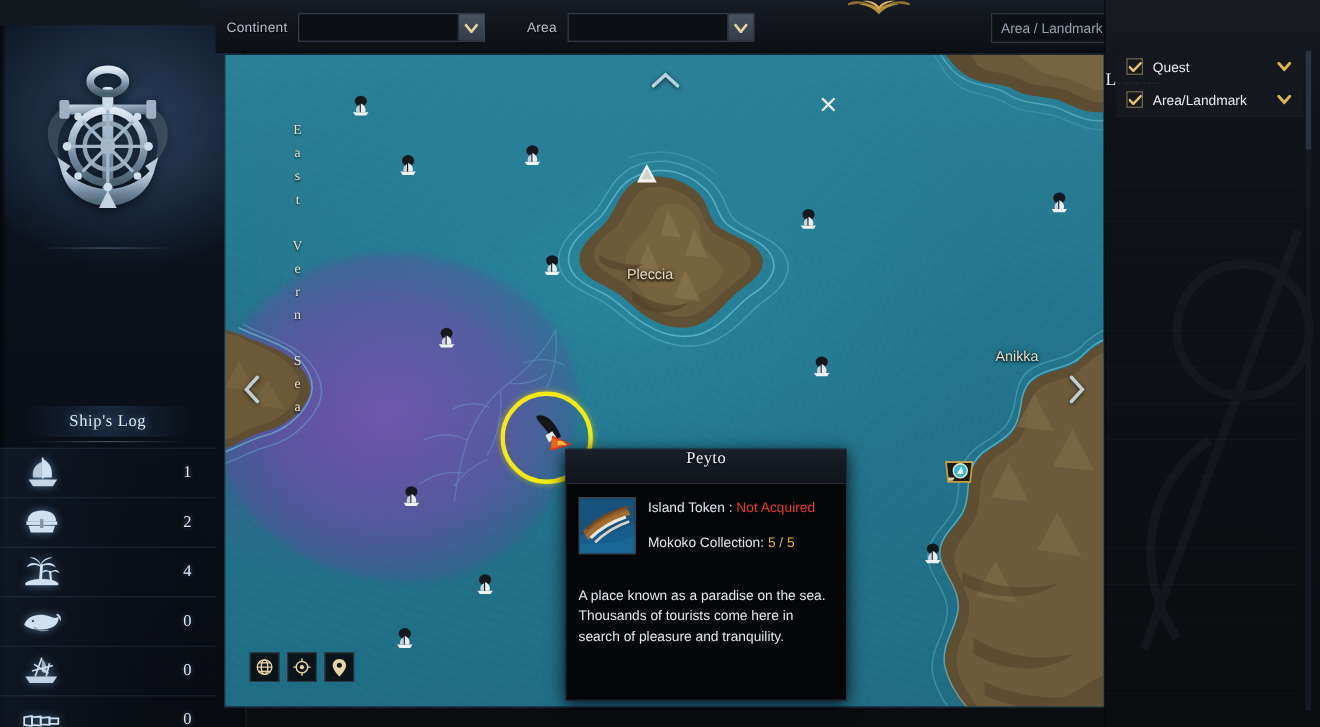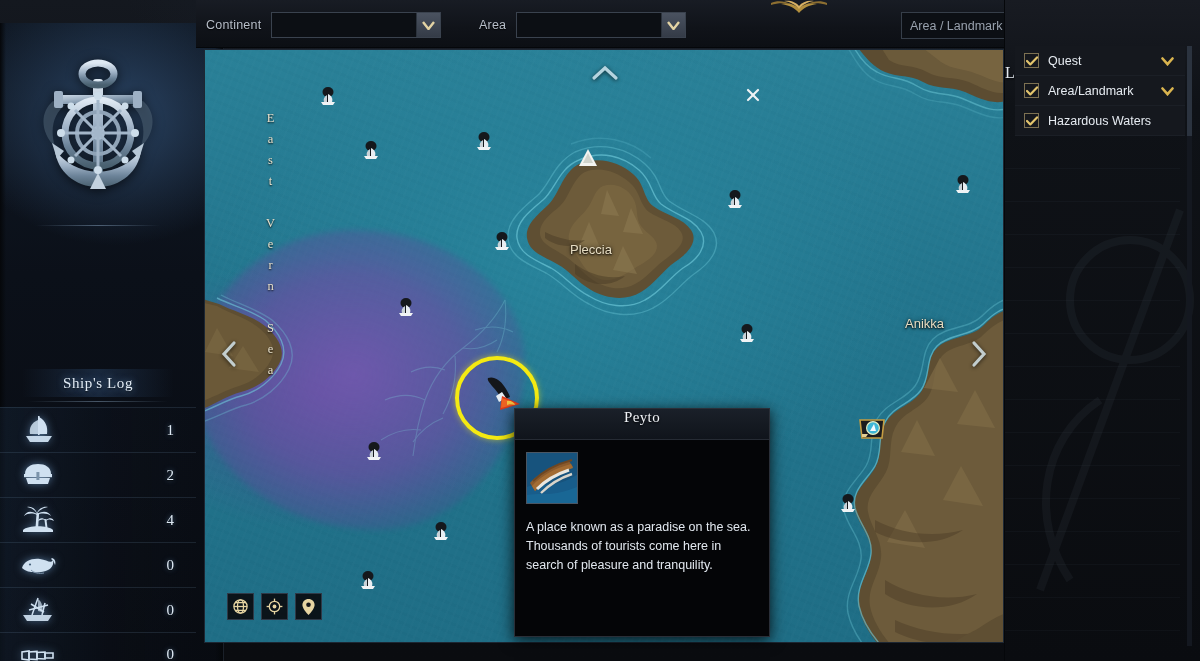--- a/index.html
+++ b/index.html
@@ -827,20 +827,28 @@
             <rect width="50" height="50" fill="#17537d"></rect>
             <path d="M0 34 C10 30 22 33 32 30 C40 28 46 24 50 22 L50 50 L0 50 Z" fill="#1a6391" opacity=".7"></path>
             <path d="M3 30 C12 20 26 12 42 8 L46 14 C32 20 18 28 8 38 Z" fill="#8a5a2c"></path>
             <path d="M5 33 C14 23 28 15 44 11 L46 15 C31 20 17 28 8 38 Z" fill="#a36c33"></path>
             <path d="M10 36 C18 28 30 21 42 17" stroke="#e9e6de" stroke-width="3" fill="none"></path>
             <path d="M14 40 C22 32 33 25 45 21" stroke="#d8d4ca" stroke-width="2.4" fill="none"></path>
             <path d="M6 28 C16 18 30 11 45 7" stroke="#6f4722" stroke-width="2" fill="none"></path>
             <path d="M0 42 C10 40 20 42 30 40 C38 38.5 45 36 50 34 L50 50 L0 50 Z" fill="#1b6f9f" opacity=".55"></path>
           </svg>
         </div>
+        <div class="tt-lines">
+          <div class="tt-line">
+            <span>Island Token : </span><span class="tt-val-bad">Not Acquired</span>
+          </div>
+          <div class="tt-line">
+            <span>Mokoko Collection: </span><span class="tt-val-gold">5 / 5</span>
+          </div>
+        </div>
       </div>
       <div class="tt-desc">A place known as a paradise on the sea. Thousands of tourists come here in search of pleasure and tranquility.</div>
     </div>
   </div>
 
   <div class="rightpanel">
 
     <div class="faint-art">
       <svg width="220" height="460" viewBox="0 0 220 460" fill="none" stroke="#9fb6cc" stroke-width="8">
         <path d="M30 440 L170 60"></path>
@@ -892,28 +900,20 @@
           </svg>
         </span>
         <span class="lg-label">Area/Landmark</span>
         <span class="lg-arrow">
           <svg width="13" height="9" viewBox="0 0 13 9" fill="none" stroke="#d9b44f" stroke-width="2.6" stroke-linecap="round">
             <path d="M1.5 1.5 L6.5 7.2 L11.5 1.5"></path>
           </svg>
         </span>
       </div>
 
-      <div class="legend-row">
-        <span class="lg-check">
-          <svg width="12" height="10" viewBox="0 0 12 10" fill="none" stroke="#e3c56d" stroke-width="2.2" stroke-linecap="round" stroke-linejoin="round">
-            <path d="M1 5 L4.3 8.4 L11 1.4"></path>
-          </svg>
-        </span>
-        <span class="lg-label">Hazardous Waters</span>
-      </div>
 
     </div>
 
     <div class="panel-scroll">
       <div class="panel-scroll-thumb"></div>
     </div>
   </div>
 
 </div>
 

